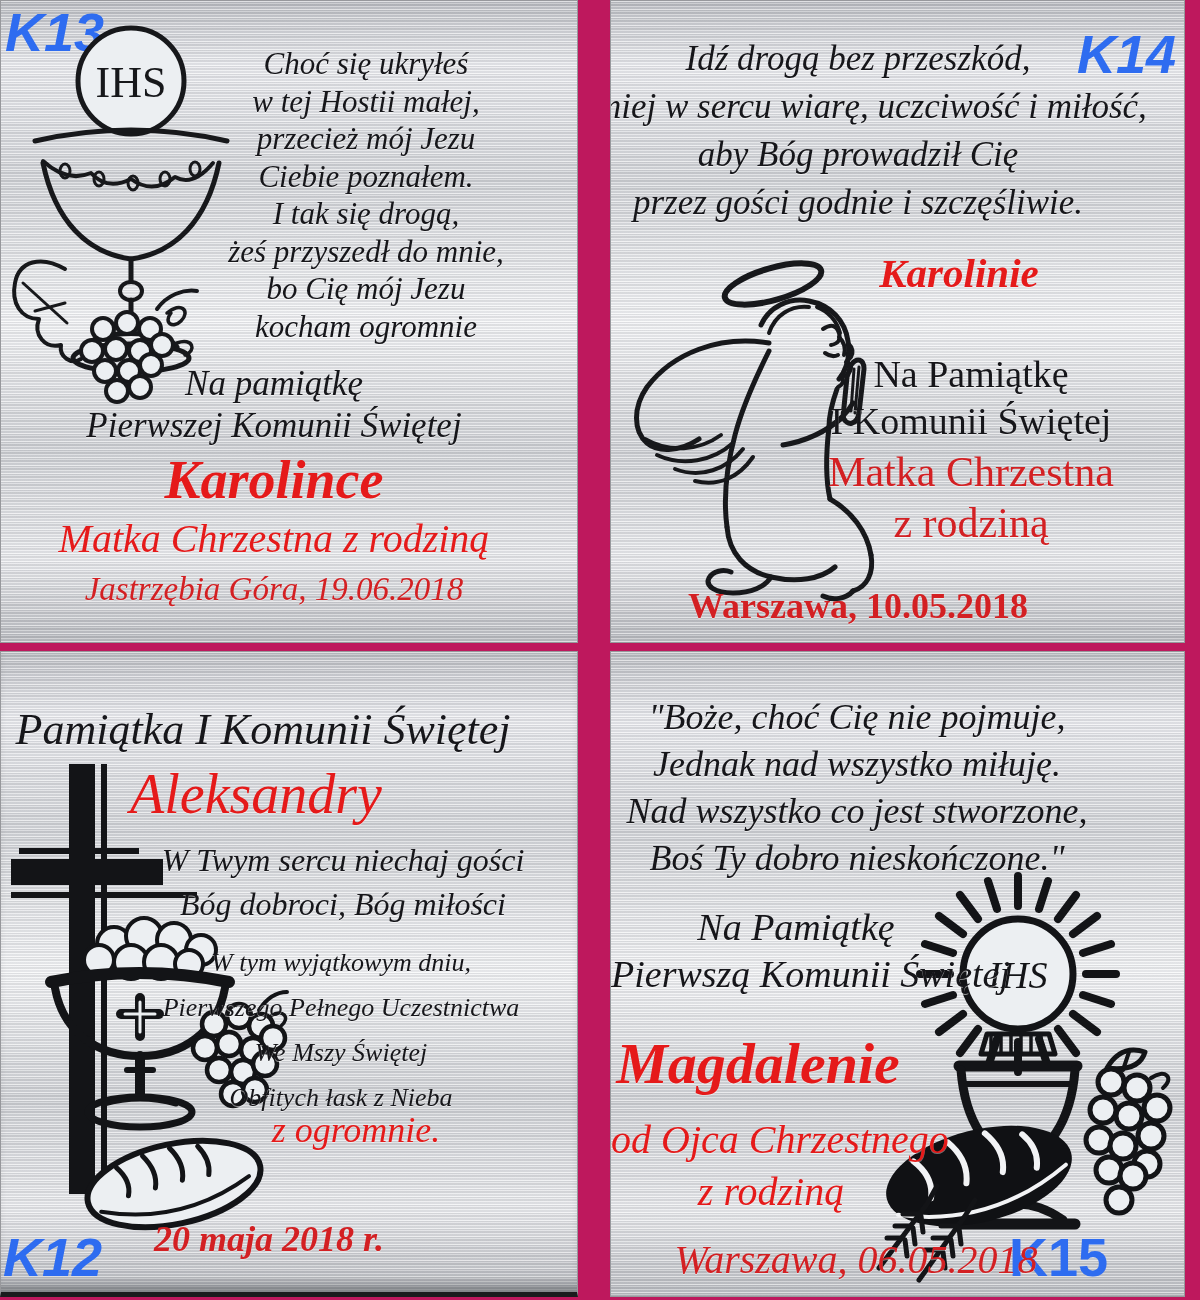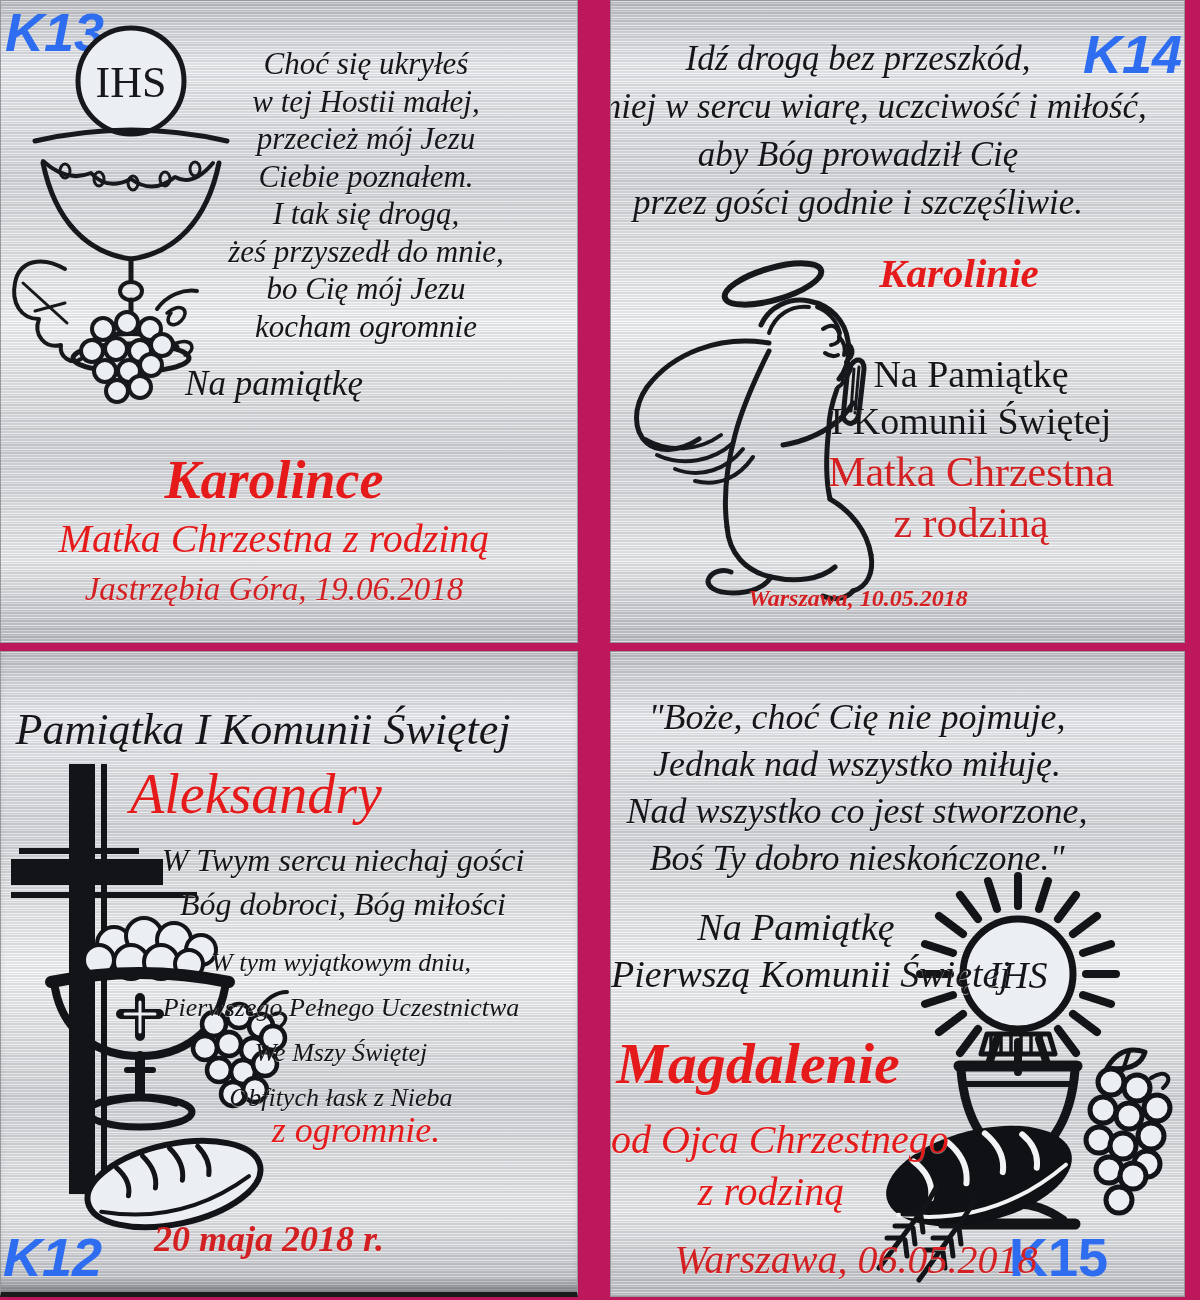--- a/index.html
+++ b/index.html
@@ -79,28 +79,29 @@
       <div class="ln">przecież mój Jezu</div>
       <div class="ln">Ciebie poznałem.</div>
       <div class="ln">I tak się drogą,</div>
       <div class="ln">żeś przyszedł do mnie,</div>
       <div class="ln">bo Cię mój Jezu</div>
       <div class="ln">kocham ogromnie</div>
     </div>
 
     <div class="t it" style="left:0;top:362px;width:546px;font-size:35px;line-height:42px;">
       <div class="ln">Na pamiątkę</div>
+      <div class="ln">Pierwszej Komunii Świętej</div>
     </div>
     <div class="t it b red" style="left:0;top:448px;width:546px;font-size:54px;">Karolince</div>
     <div class="t it red" style="left:0;top:514px;width:546px;font-size:40px;">Matka Chrzestna z rodziną</div>
     <div class="t it dred" style="left:0;top:570px;width:546px;font-size:33px;">Jastrzębia Góra, 19.06.2018</div>
   </section>
 
   <section class="plaque" id="p14" style="left:610px;top:0;width:575px;height:643px;">
-    <div class="badge" style="right:2px;top:26px;">K14</div>
+    <div class="badge" style="right:8px;top:26px;">K14</div>
 
     <div class="t it" style="left:-15px;top:34px;width:524px;font-size:35px;line-height:48px;">
       <div class="ln">Idź drogą bez przeszkód,</div>
       <div class="ln">miej w sercu wiarę, uczciwość i miłość,</div>
       <div class="ln">aby Bóg prowadził Cię</div>
       <div class="ln">przez gości godnie i szczęśliwie.</div>
     </div>
 
     <svg style="left:12px;top:238px;" width="290" height="390" viewBox="0 0 290 390">
       <g stroke="#17181b" fill="none" stroke-width="5" stroke-linecap="round" stroke-linejoin="round">
@@ -134,21 +135,21 @@
 
     <div class="t it b red" style="left:120px;top:248px;width:456px;font-size:41px;">Karolinie</div>
     <div class="t" style="left:150px;top:350px;width:420px;font-size:38px;line-height:47px;">
       <div class="ln">Na Pamiątkę</div>
       <div class="ln">I Komunii Świętej</div>
     </div>
     <div class="t dred" style="left:150px;top:446px;width:420px;font-size:42px;line-height:51px;">
       <div class="ln">Matka Chrzestna</div>
       <div class="ln">z rodziną</div>
     </div>
-    <div class="t b dred" style="left:40px;top:584px;width:414px;font-size:24px;font-style:italic;">Warszawa, 10.05.2018</div>
+    <div class="t b dred" style="left:40px;top:584px;width:414px;font-size:36px;">Warszawa, 10.05.2018</div>
   </section>
 
   <section class="plaque" id="p12" style="left:0;top:651px;width:578px;height:646px;">
     <div class="badge" style="left:2px;bottom:8px;">K12</div>
 
     <svg style="left:8px;top:112px;" width="310" height="520" viewBox="0 0 310 520">
       <g fill="#131417" stroke="none">
         <rect x="60" y="0" width="26" height="430"></rect>
         <rect x="92" y="0" width="6" height="430"></rect>
         <rect x="2" y="95" width="152" height="26"></rect>

